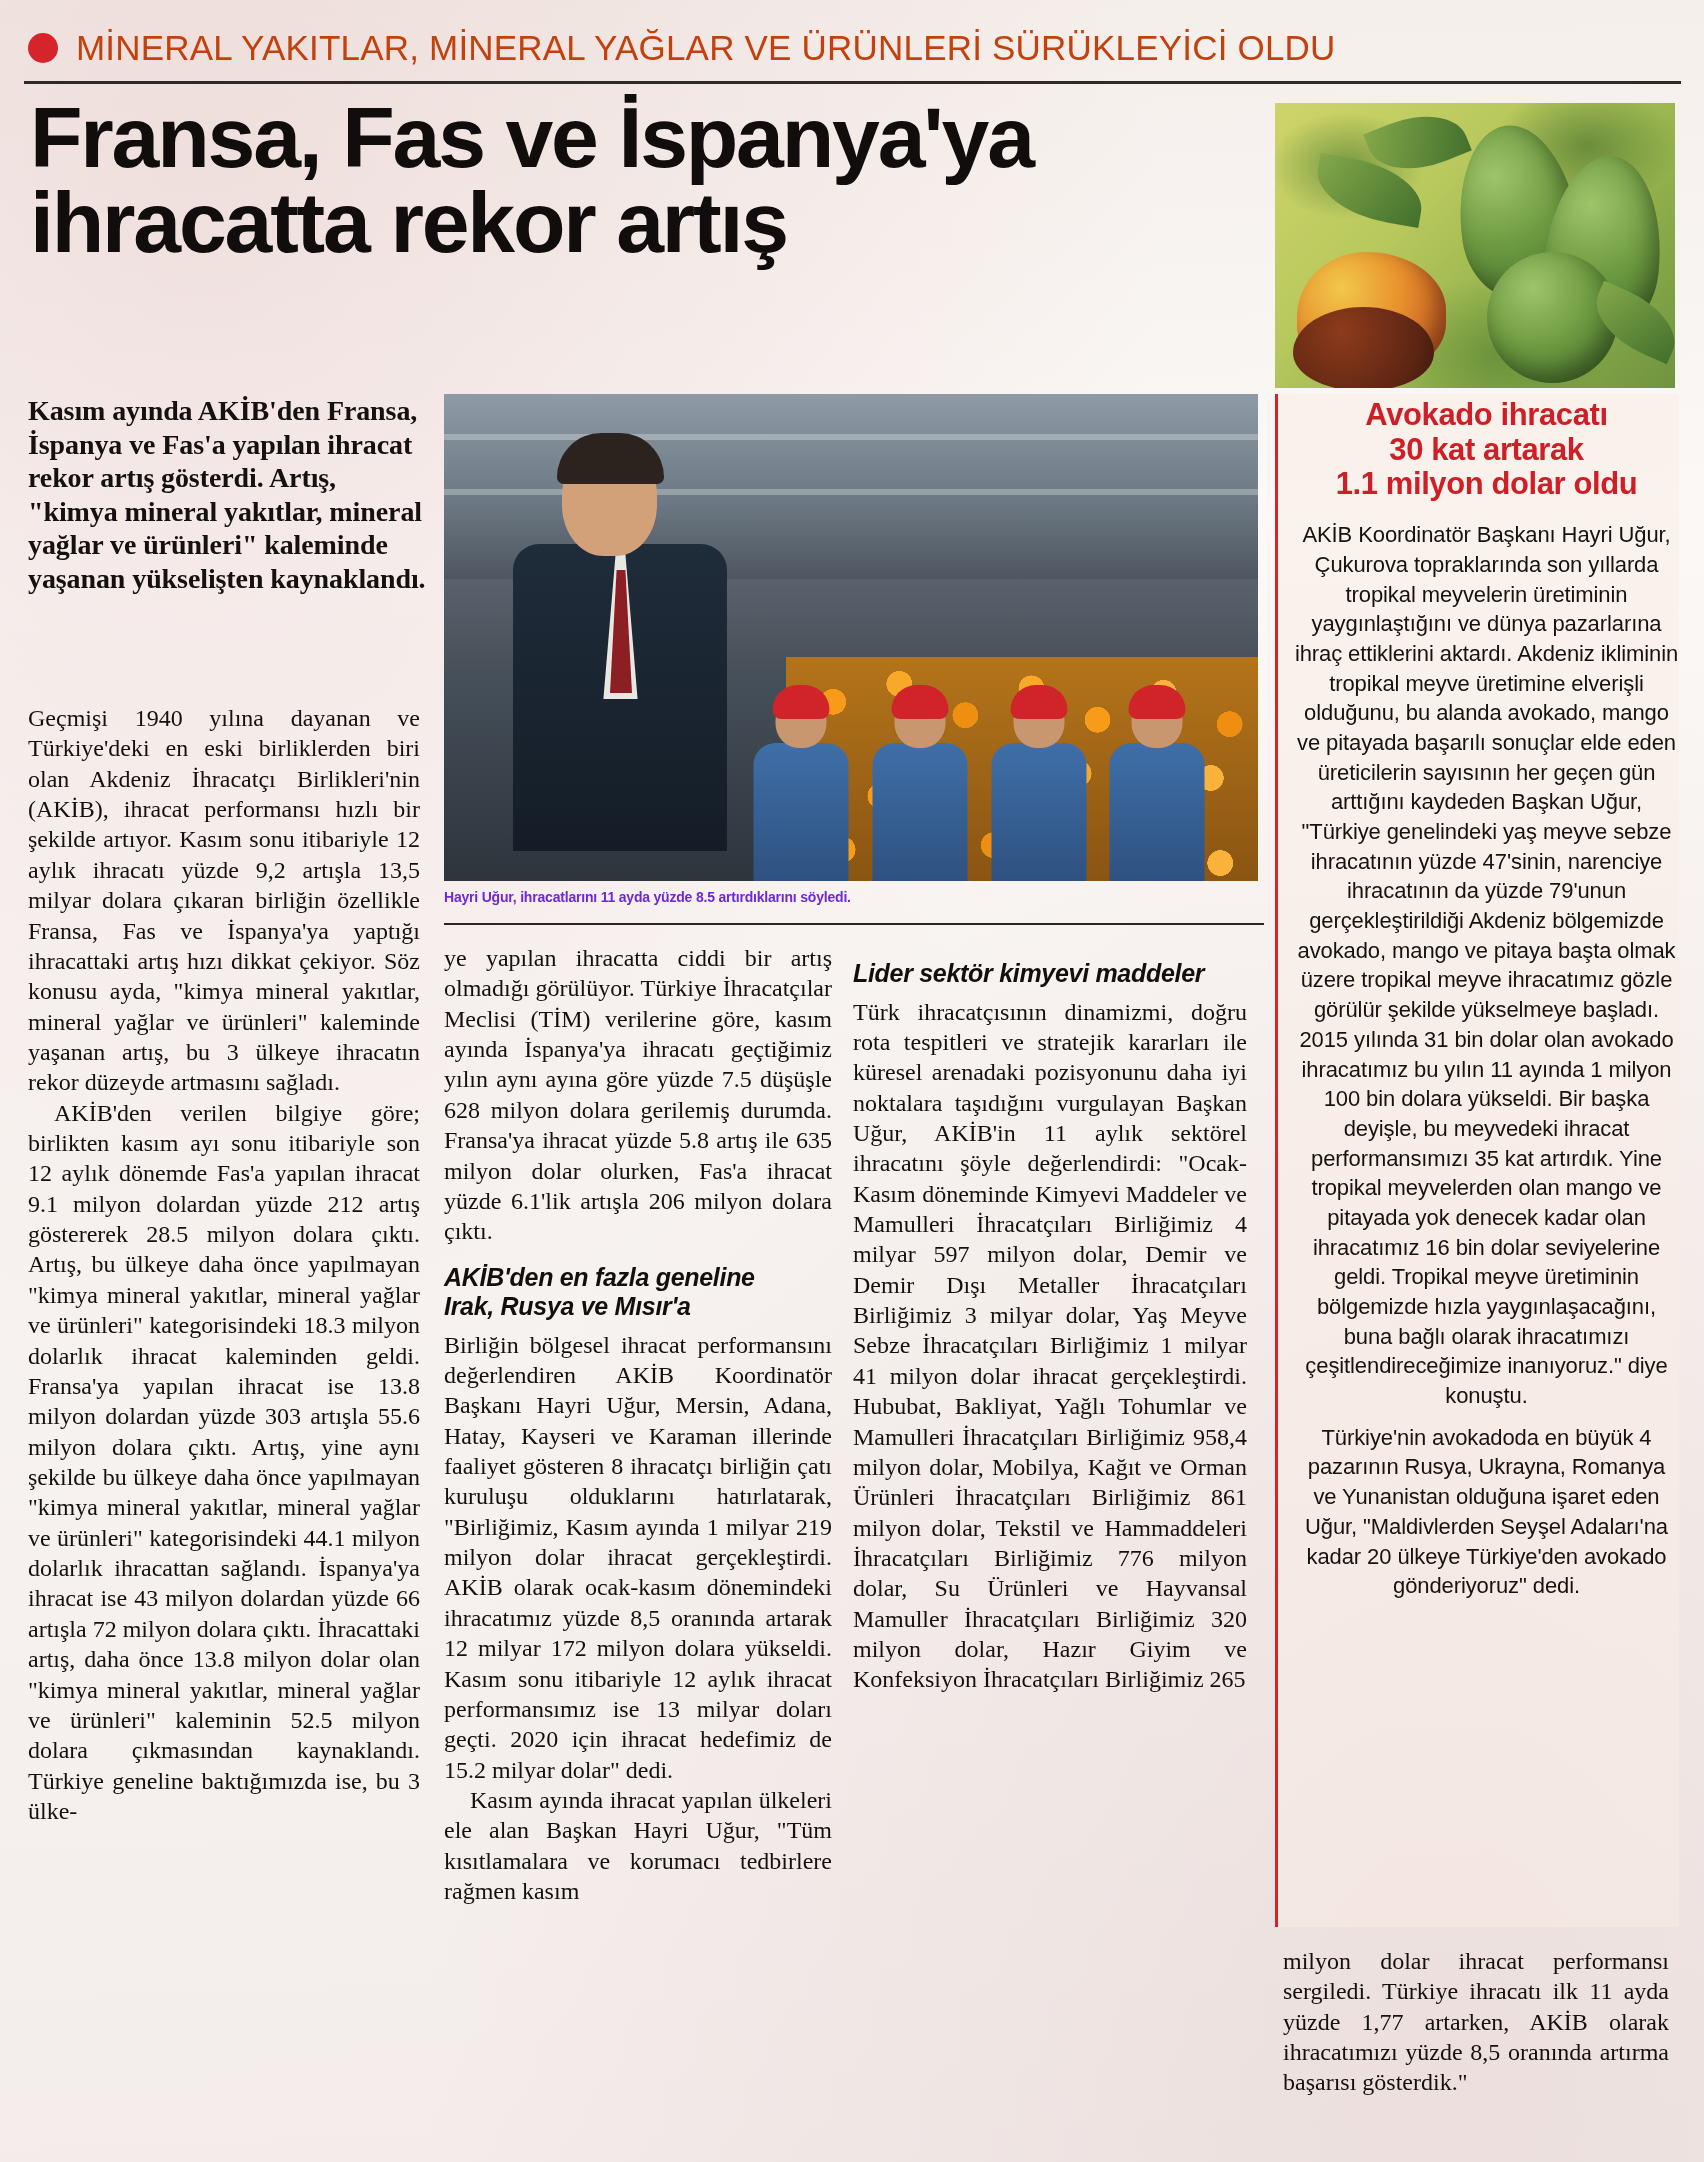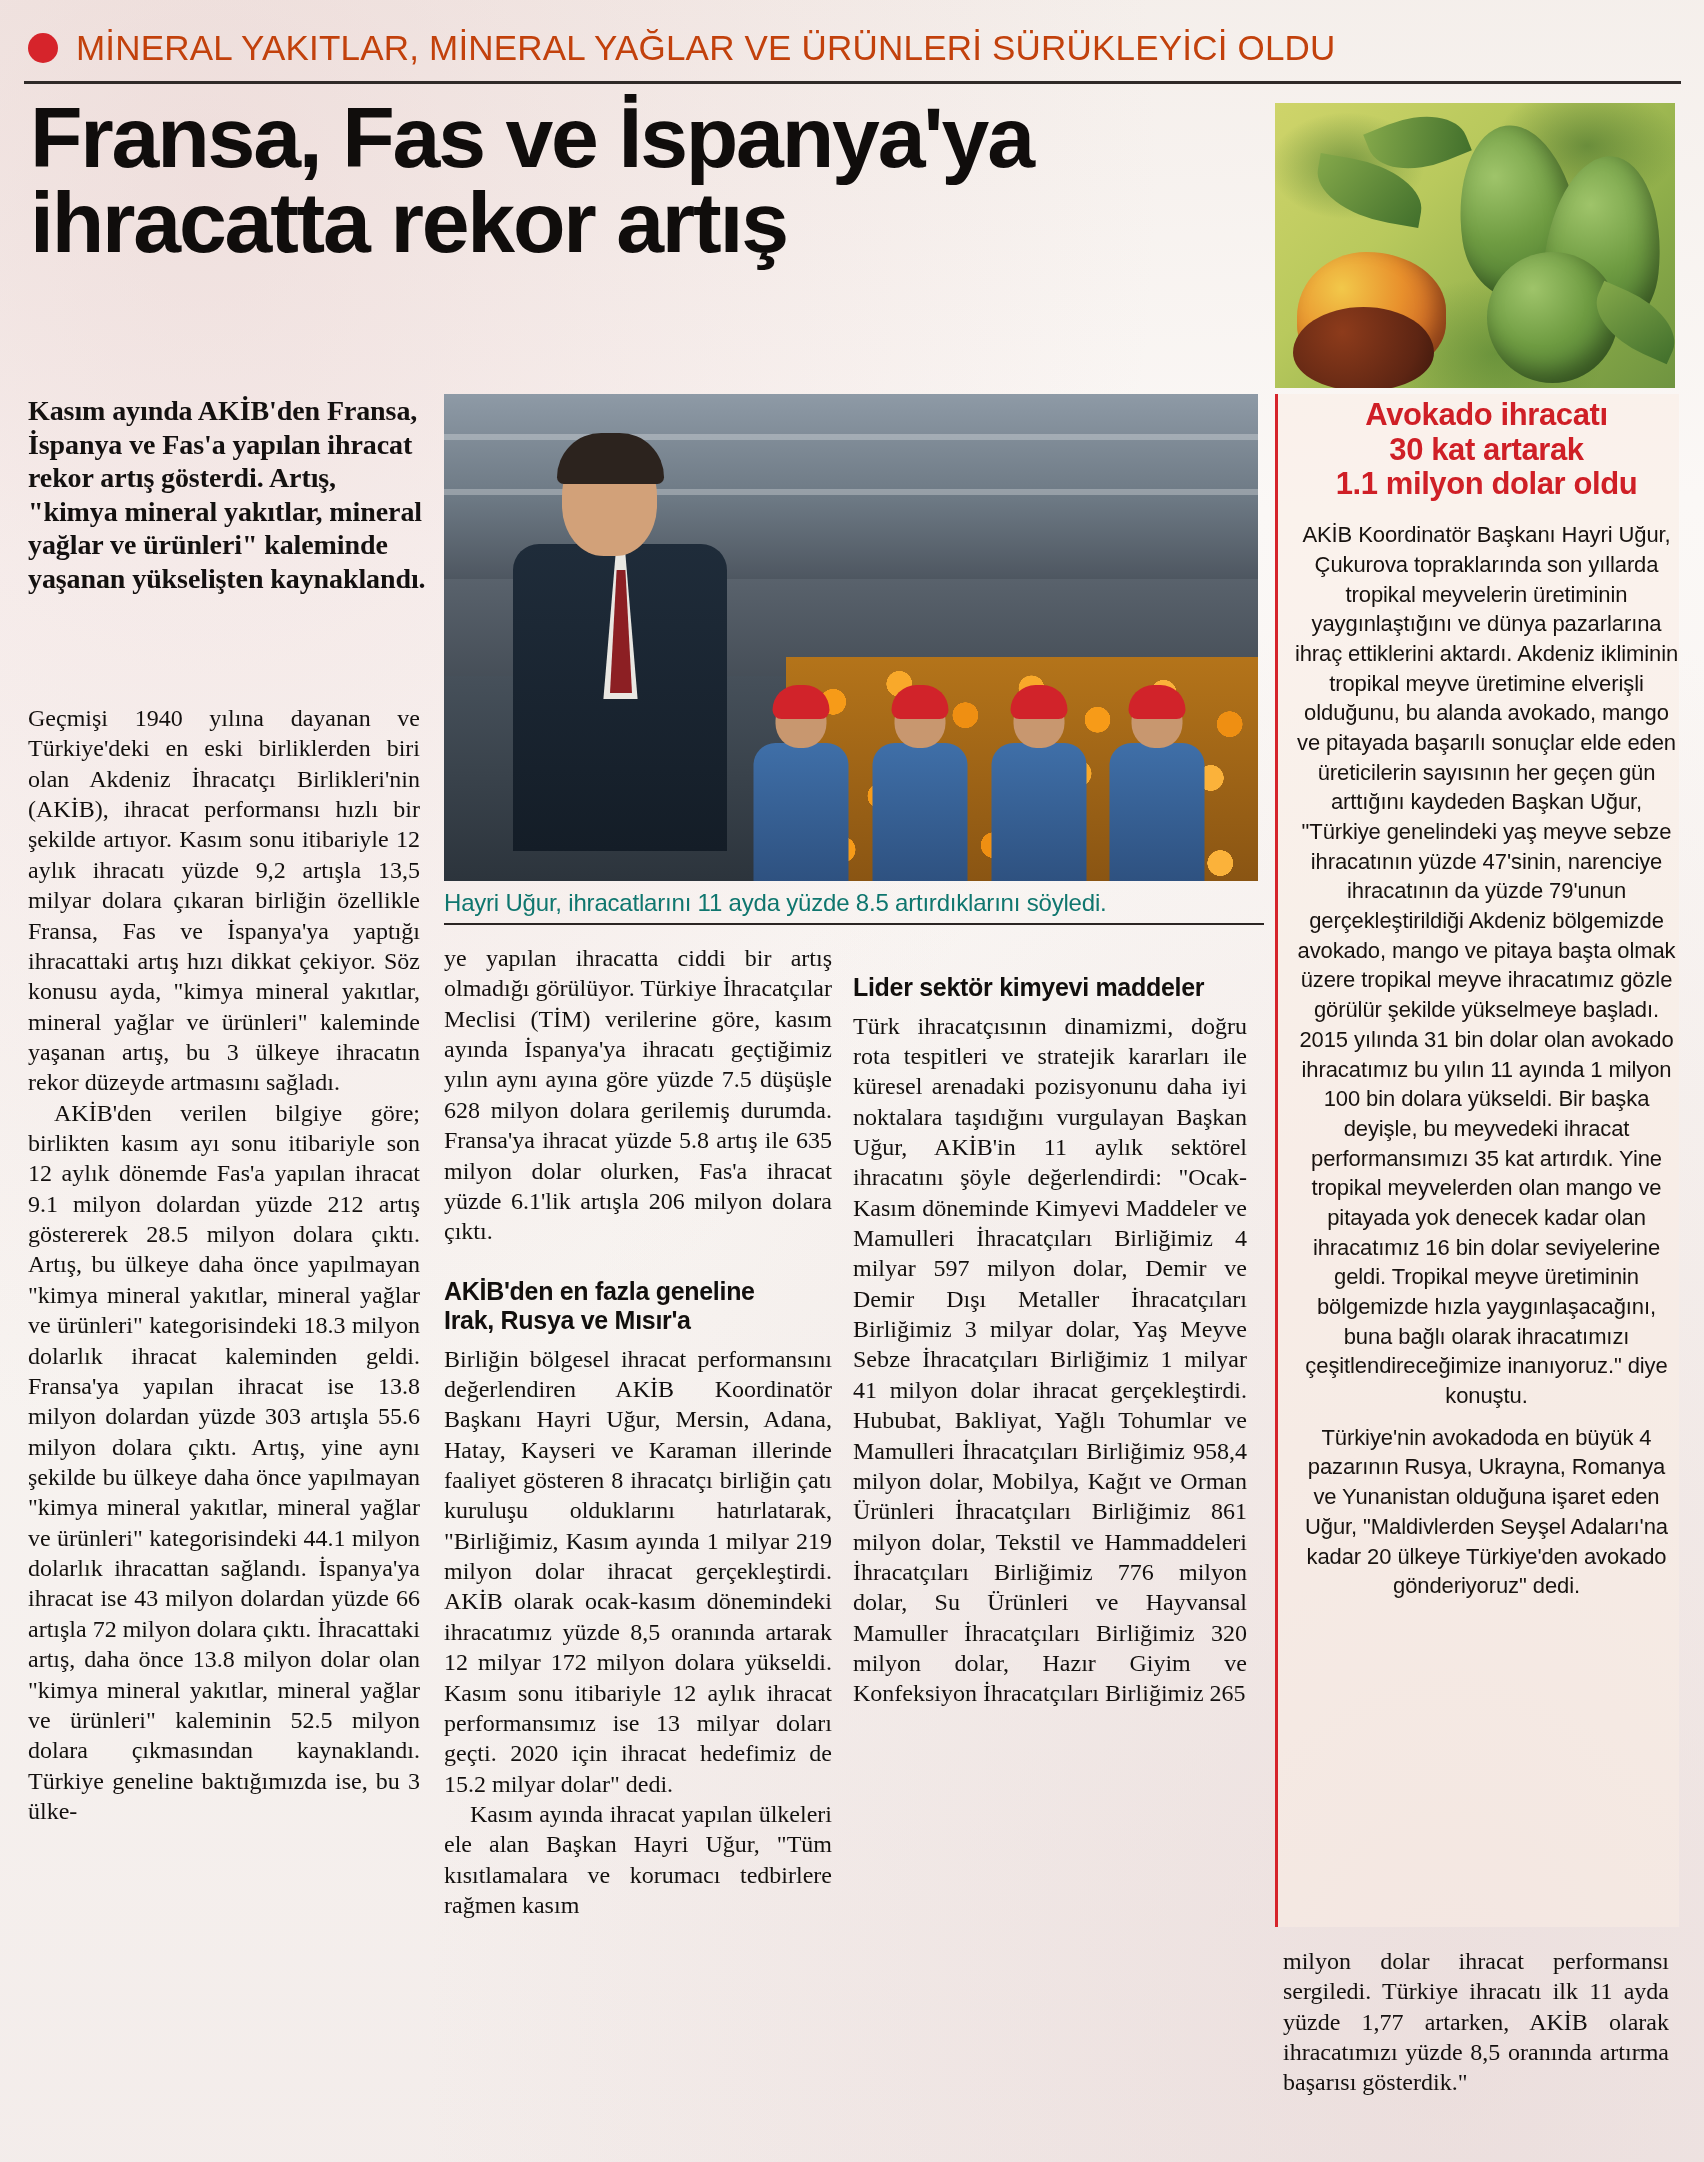--- a/index.html
+++ b/index.html
@@ -246,23 +246,23 @@
     position: absolute; left: 103px; top: 129px; width: 22px; height: 123px;
     background: #8c1f23;
     clip-path: polygon(30% 0, 70% 0, 100% 100%, 0 100%);
   }
   .photo-caption {
     position: absolute;
     left: 444px;
     top: 889px;
     width: 820px;
     font-family: "Liberation Sans", sans-serif;
-    font-weight: normal;
-    font-size: 24px;
-    color: #0f766e;
+    font-weight: bold;
+    font-size: 14px;
+    color: #6d28d9;
     letter-spacing: -0.2px;
   }
   .cap-rule {
     position: absolute;
     left: 444px; top: 923px; width: 820px; height: 2px;
     background: #2b2523;
   }
 
   
   .sidebar {
@@ -316,21 +316,21 @@
 
   .subhead {
     font-family: "Liberation Sans", sans-serif;
     font-weight: bold;
     font-size: 25px;
     line-height: 1.18;
     color: #120f0d;
     margin: 22px 0 8px 0;
     letter-spacing: -0.3px;
   }
-  .subhead.tight { margin-top: 30px; }
+  .subhead.tight { margin-top: 16px; font-style: italic; }
 
   .footer-col {
     position: absolute;
     left: 1275px;
     top: 1938px;
     width: 402px;
     font-family: "Liberation Serif", serif;
     font-size: 24px;
     line-height: 1.265;
     text-align: justify;

